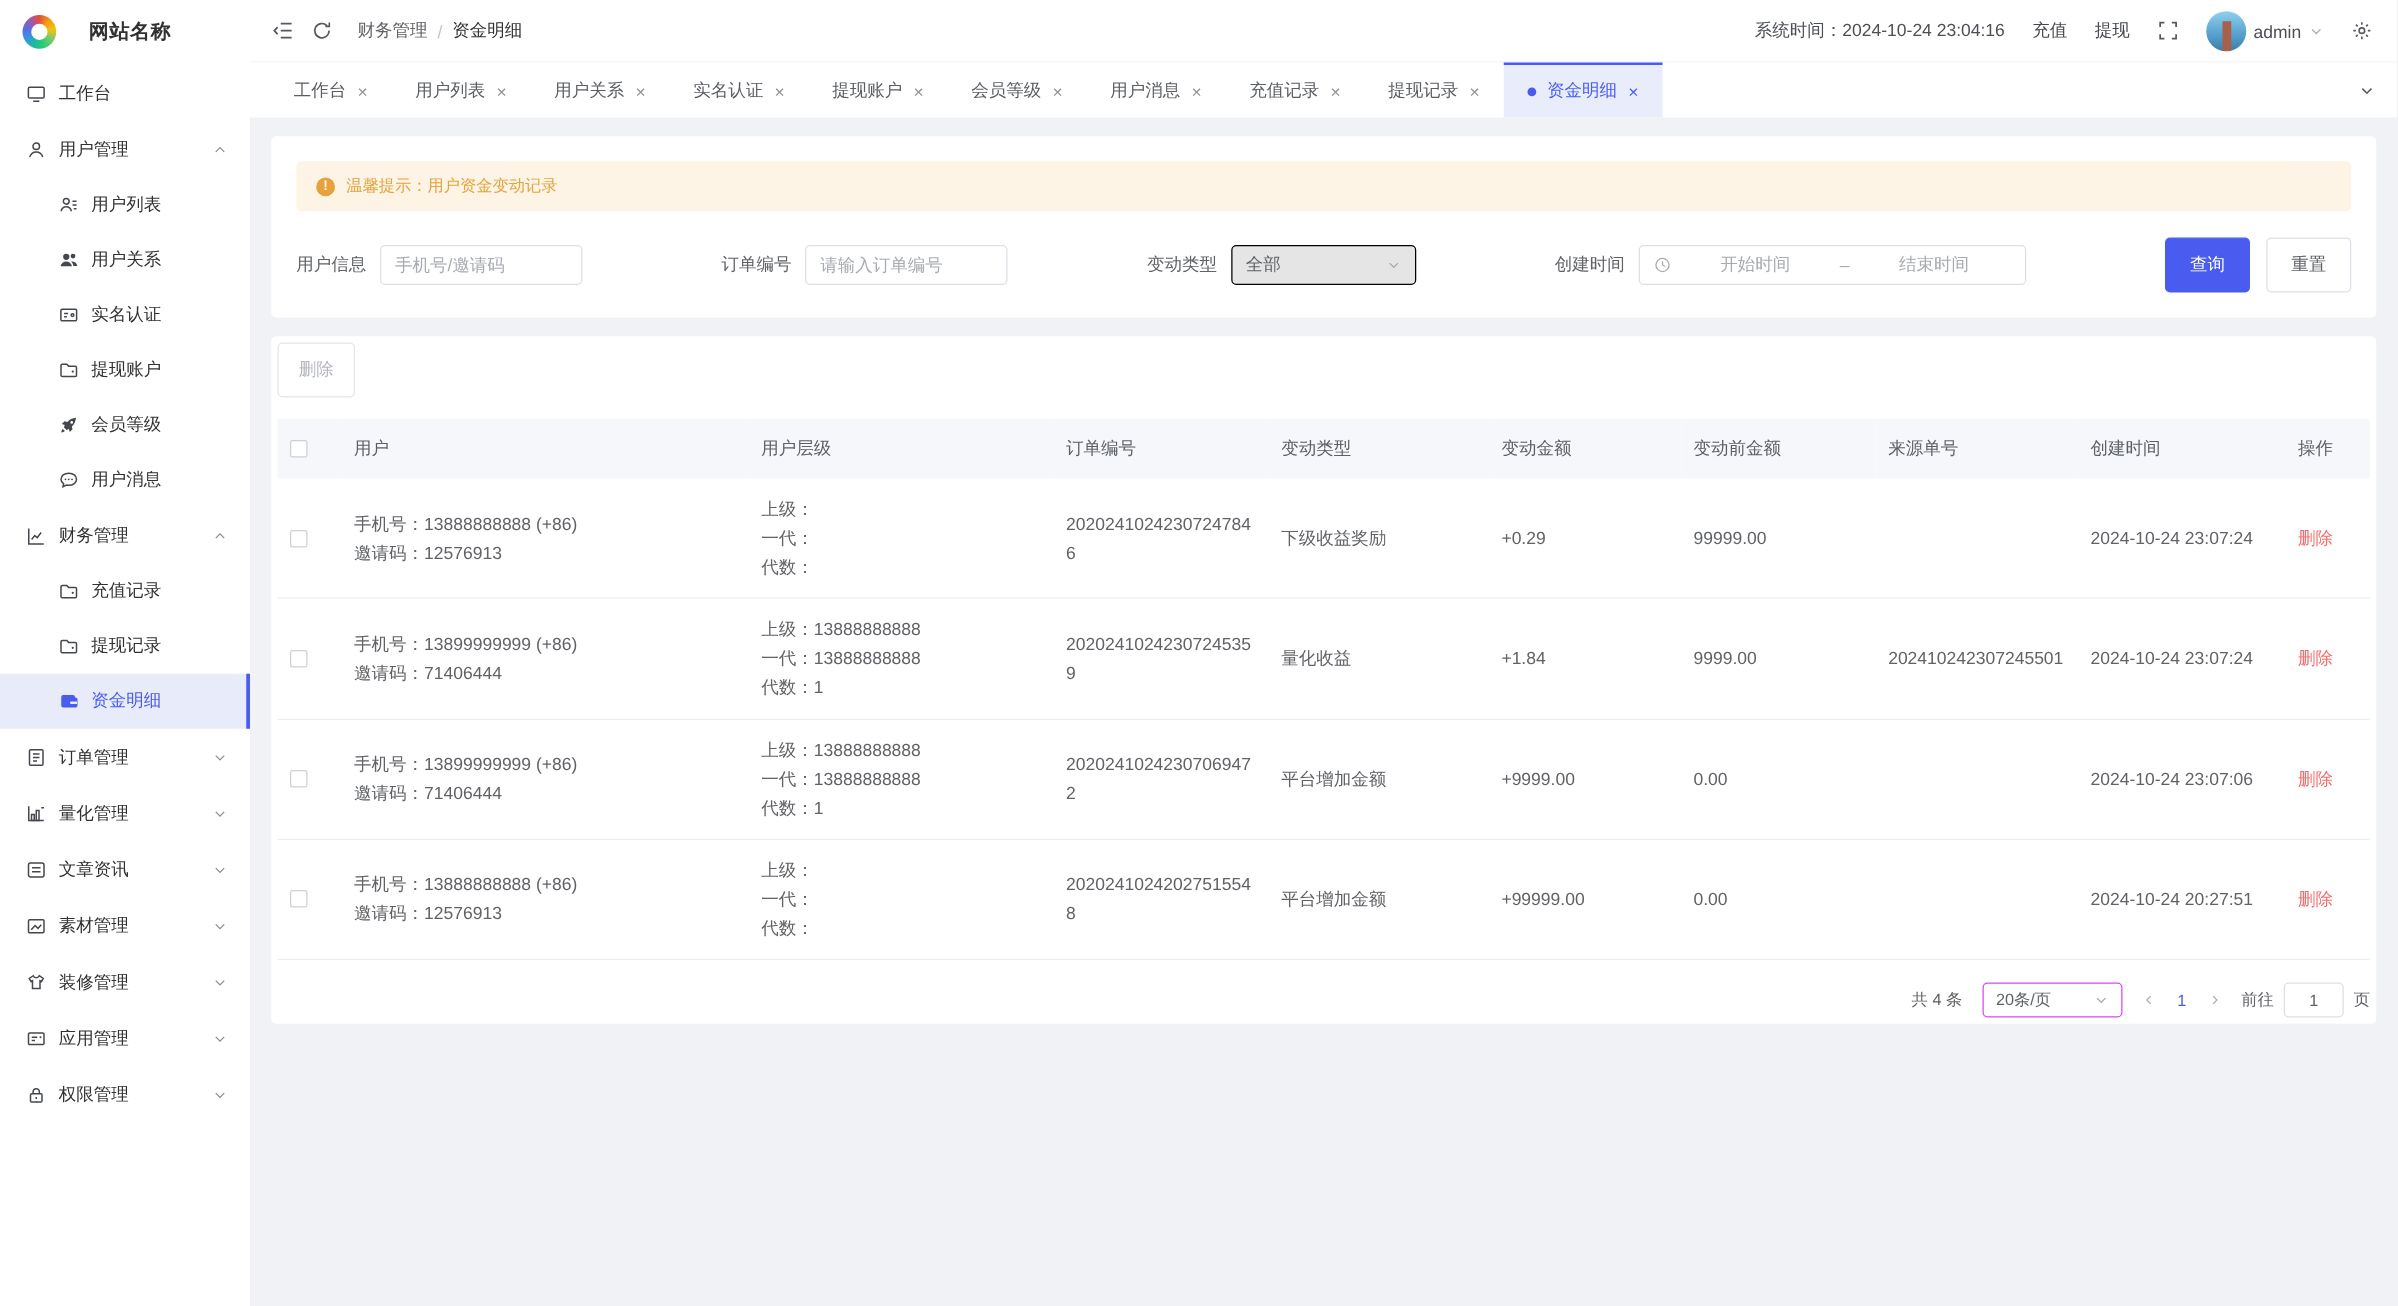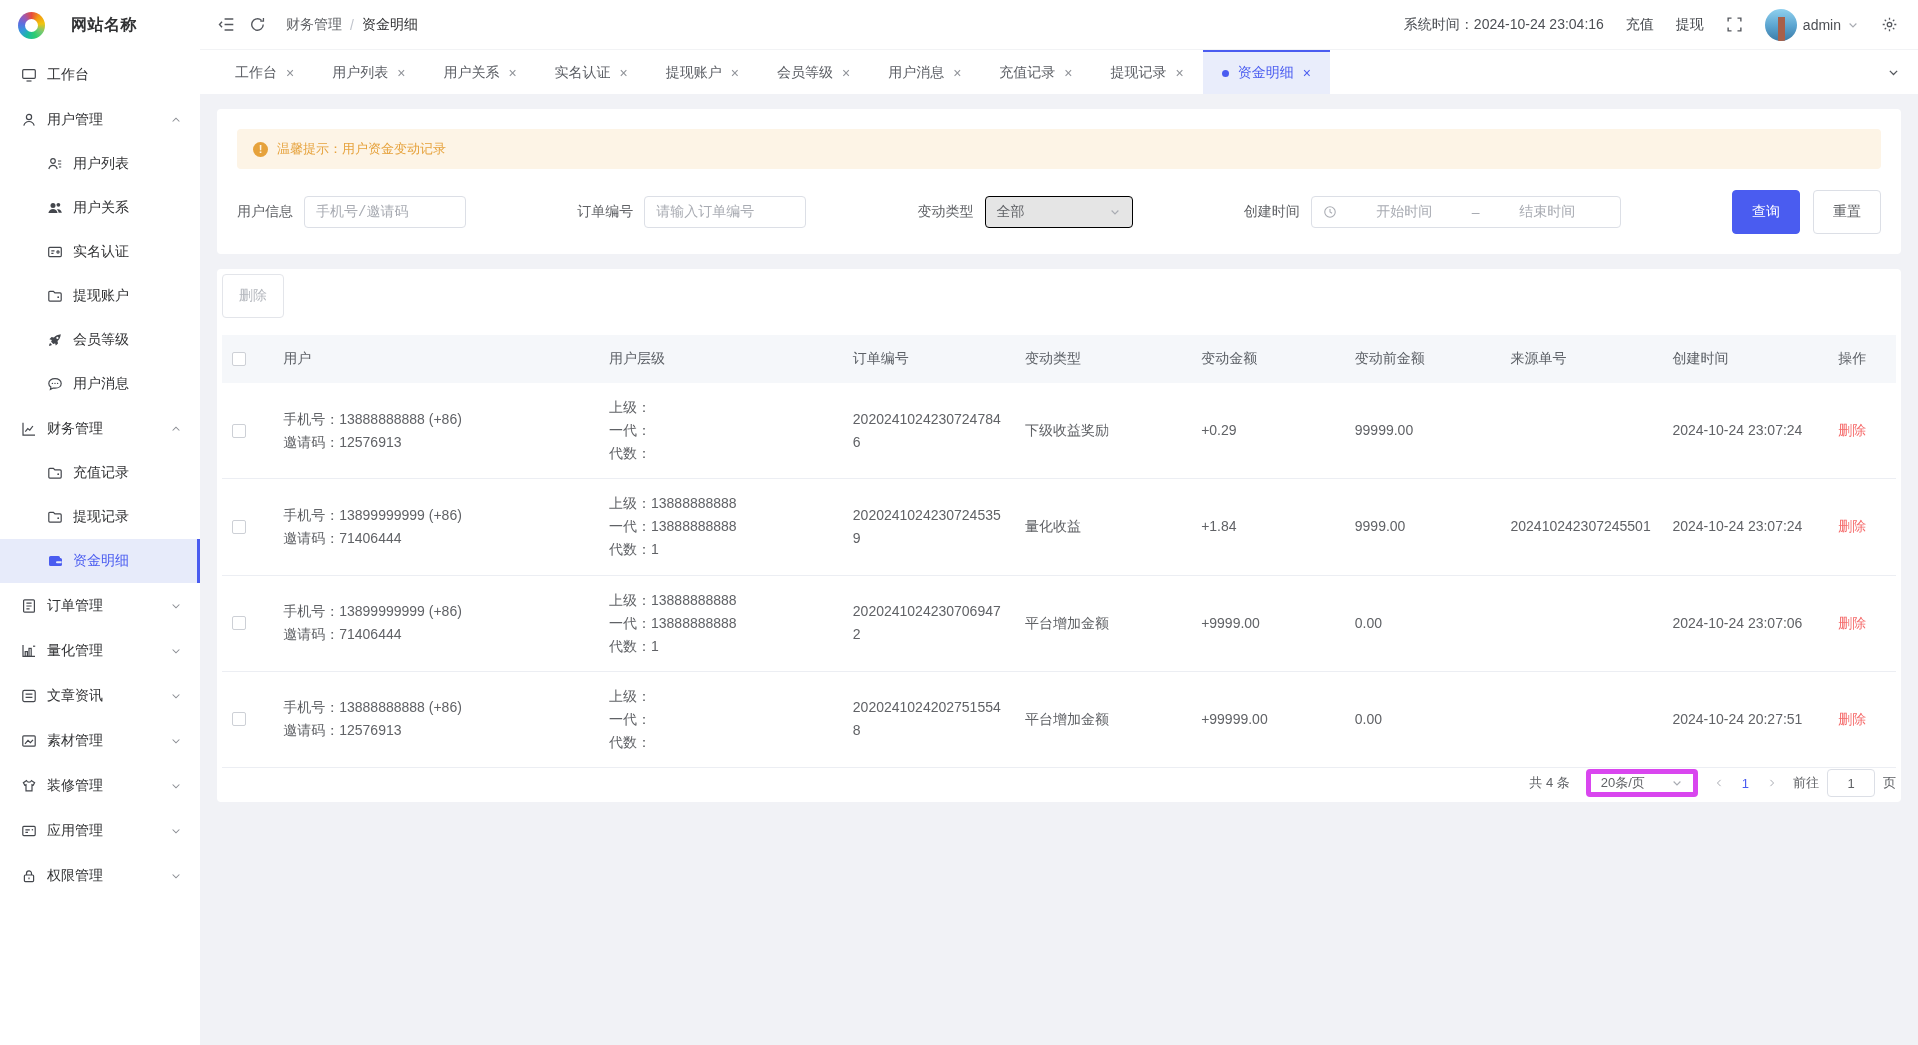--- a/index.html
+++ b/index.html
@@ -52,21 +52,21 @@
   
   .content { flex:1; padding:15px 17px; overflow:hidden; }
   .card { background:#fff; border-radius:4px; }
   .card.filter-card { padding:20px; }
   .alert { background:#fdf4e6; border-radius:4px; height:40px; display:flex; align-items:center; gap:9px; padding:0 16px; color:#e6a23c; font-size:13px; }
   .alert-icon { width:15px; height:15px; border-radius:50%; background:#e6a23c; color:#fdf4e6; font-size:11px; font-weight:bold; display:flex; align-items:center; justify-content:center; flex:none; }
 
   .filter-row { margin-top:21px; display:flex; align-items:center; justify-content:space-between; }
   .fgroup { display:flex; align-items:center; gap:11px; }
   .flabel { color:#606266; white-space:nowrap; }
-  .finput { height:32px; border:1px solid #dcdfe6; border-radius:4px; background:#fff; padding:0 11px; font-size:14px; color:#606266; font-family:Liberation Mono, monospace; width:162px; outline:none; }
+  .finput { height:32px; border:1px solid #dcdfe6; border-radius:4px; background:#fff; padding:0 11px; font-size:14px; color:#606266; font-family:Liberation Sans, sans-serif; width:162px; outline:none; }
   .finput::placeholder { color:#a8abb2; }
   .fselect { height:32px; border:1px solid #000000; border-radius:4px; background:#e5e5e5; display:flex; align-items:center; justify-content:space-between; padding:0 11px; width:148px; cursor:pointer; color:#606266; }
   .chev-svg { width:12px; height:12px; color:#a8abb2; }
   .fdate { height:32px; border:1px solid #dcdfe6; border-radius:4px; background:#fff; display:flex; align-items:center; padding:0 11px; width:310px; gap:6px; cursor:text; }
   .fdate .ph { color:#a8abb2; flex:1; text-align:center; }
   .fdate .dsep { color:#a8abb2; }
   .clock-svg { width:14px; height:14px; color:#a8abb2; flex:none; }
   .btn-group { display:flex; gap:13px; }
   .btn { height:44px; border-radius:4px; font-size:14px; font-family:inherit; cursor:pointer; padding:0 19px; }
   .btn-primary { background:#4a5cf0; border:1px solid #4a5cf0; color:#fff; }
@@ -76,22 +76,22 @@
   .btn-disabled { background:#fff; border:1px solid #e3e5ea; color:#b4b7bd; cursor:not-allowed; padding:0 16px; }
 
   table { width:100%; border-collapse:collapse; table-layout:fixed; margin-top:17px; font-size:14px; }
   thead th { background:#f5f7fa; height:48px; text-align:left; font-weight:500; color:#5c6066; padding:0 10px; }
   tbody td { border-bottom:1px solid #eceef3; padding:13px 10px; color:#606266; vertical-align:middle; line-height:1.65; word-break:break-all; }
   .cb { width:14px; height:14px; border:1px solid #cdd0d6; border-radius:2px; background:#fff; cursor:pointer; }
   th .cb { margin:0; }
   .del-link { color:#f56c6c; cursor:pointer; }
   .cell-line { white-space:nowrap; overflow:hidden; }
 
-  .pager { margin-top:1px; display:flex; justify-content:flex-end; align-items:center; gap:16px; font-size:13px; color:#606266; }
-  .psize { height:28px; border:5px solid #d946ef; border-radius:4px; display:flex; align-items:center; justify-content:space-between; padding:0 10px; width:112px; cursor:pointer; }
+  .pager { margin-top:18px; display:flex; justify-content:flex-end; align-items:center; gap:16px; font-size:13px; color:#606266; }
+  .psize { height:28px; border:1px solid #d946ef; border-radius:4px; display:flex; align-items:center; justify-content:space-between; padding:0 10px; width:112px; cursor:pointer; }
   .pnav { display:flex; align-items:center; gap:18px; }
   .parrow { color:#a8abb2; cursor:pointer; width:10px; height:10px; }
   .pcur { color:#4a5cf0; cursor:pointer; }
   .goto { display:flex; align-items:center; gap:8px; }
   .goto-input { width:48px; height:28px; border:1px solid #dcdfe6; border-radius:4px; text-align:center; font-size:13px; color:#606266; font-family:inherit; outline:none; }
 </style>
 </head>
 <body>
 
 <aside class="sidebar">

